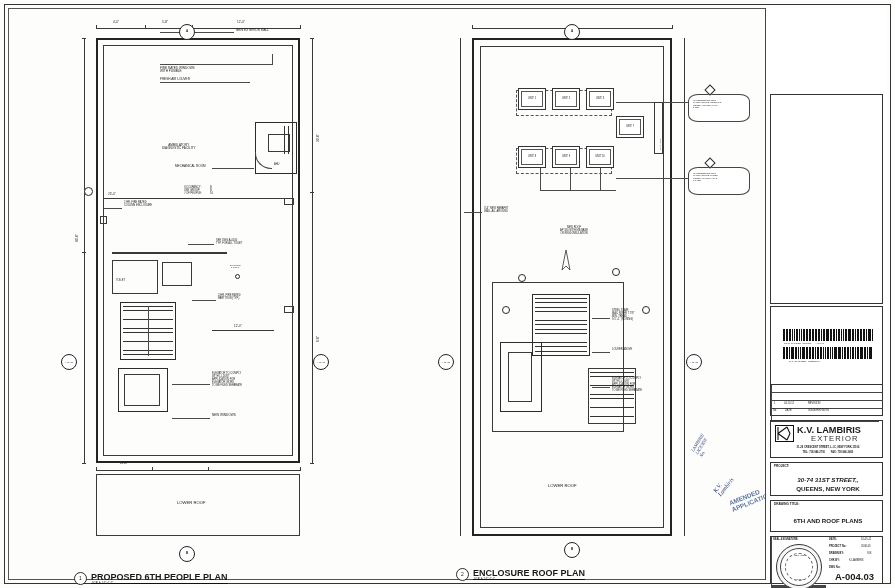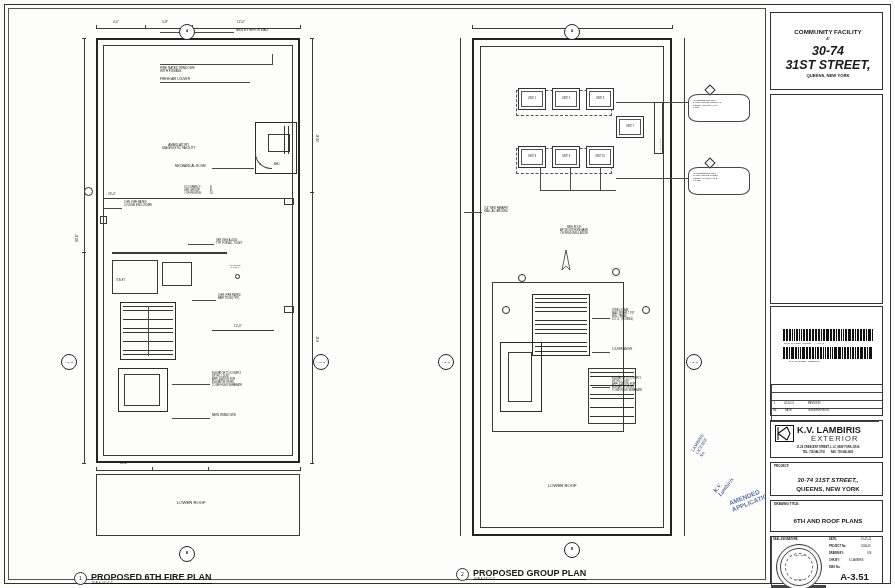--- a/index.html
+++ b/index.html
@@ -261,21 +261,21 @@
     </div>
     <div class="elmark" style="left:167px;top:534px;">
       <span class="txt t3 b" style="position:relative;">B</span>
     </div>
     <div class="bub" style="left:72px;top:175px;width:9px;height:9px;"></div>
 
     <div class="abs" style="left:62px;top:560px;">
       <div class="bub" style="left:0px;top:0px;width:13px;height:13px;">
         <span class="txt t5" style="position:relative;">1</span>
       </div>
-      <div class="txt t9 b uline" style="left:17px;top:0px;padding-bottom:1px;">PROPOSED 6TH FIRE PLAN</div>
+      <div class="txt t9 b uline" style="left:17px;top:0px;padding-bottom:1px;">PROPOSED 6TH PEOPLE PLAN</div>
       <div class="txt t25" style="left:18px;top:11px;">SCALE: 1/4"=1'-0"</div>
     </div>
   </div>
 
   <div class="abs" style="left:440px;top:12px;width:320px;height:560px;">
 
     <div class="bldg wall-thick" style="left:32px;top:26px;width:200px;height:498px;"></div>
     <div class="bldg wall-thin" style="left:40px;top:34px;width:184px;height:482px;"></div>
 
     <div class="dim" style="left:32px;top:16px;width:200px;"></div>
@@ -399,44 +399,37 @@
     <div class="abs north" style="left:118px;top:238px;">
       <svg width="16" height="26" viewBox="0 0 16 26">
         <path d="M8 0 L12 20 L8 16 L4 20 Z" fill="none" stroke="#333" stroke-width=".8"></path>
       </svg>
     </div>
 
     <div class="abs" style="left:16px;top:556px;">
       <div class="bub" style="left:0px;top:0px;width:13px;height:13px;">
         <span class="txt t5" style="position:relative;">2</span>
       </div>
-      <div class="txt t9 b uline" style="left:17px;top:0px;padding-bottom:1px;">PROPOSED GROUP PLAN</div>
+      <div class="txt t9 b uline" style="left:17px;top:0px;padding-bottom:1px;">ENCLOSURE ROOF PLAN</div>
       <div class="txt t25" style="left:18px;top:11px;">SCALE: 1/4"=1'-0"</div>
     </div>
   </div>
 
   <div class="abs" style="left:690px;top:450px;">
     <div class="sig" style="left:0px;top:0px;font-size:4.6px;
                 transform:rotate(-58deg);transform-origin:left top;">LAMBIRIS LICENSE No.</div>
     <div class="sig" style="left:22px;top:40px;font-size:6px;
                 transform:rotate(-52deg);transform-origin:left top;">K.V. Lambiris</div>
     <div class="stamp" style="left:38px;top:50px;font-size:6.4px;line-height:1.15;white-space:pre;
                 transform:rotate(-22deg);transform-origin:left top;">AMENDED
 APPLICATION</div>
   </div>
 
   <div class="tb">
 
-    <div class="tbbox" style="top:4px;height:78px;">
-      <div class="txt t6 b ctr" style="left:0;right:0;top:16px;width:114px;">COMMUNITY FACILITY</div>
-      <div class="txt t3 ctr" style="left:0;right:0;top:25px;width:114px;">AT</div>
-      <div class="txt b it ctr" style="left:0;right:0;top:31px;width:114px;font-size:12.5px;">30-74</div>
-      <div class="txt b it ctr" style="left:0;right:0;top:45px;width:114px;font-size:12.5px;">31ST STREET,</div>
-      <div class="txt t4 b ctr" style="left:0;right:0;top:61px;width:114px;">QUEENS, NEW YORK</div>
-    </div>
 
     <div class="tbbox" style="top:86px;height:210px;"></div>
 
     <div class="tbbox" style="top:298px;height:92px;">
       <div class="barcode" style="left:12px;top:22px;width:90px;height:12px;">
           <i style="width:1.60px;margin-right:0.50px"></i>
           <i style="width:0.50px;margin-right:1.10px"></i>
           <i style="width:1.05px;margin-right:1.10px"></i>
           <i style="width:0.50px;margin-right:1.10px"></i>
           <i style="width:1.60px;margin-right:1.10px"></i>
@@ -614,16 +607,16 @@
       <div class="txt t25 b" style="left:58px;top:9px;">PROJECT No:</div>
       <div class="txt t25" style="left:90px;top:9px;">2008-03</div>
 
       <div class="txt t25 b" style="left:58px;top:16px;">DRAWN BY:</div>
       <div class="txt t25" style="left:96px;top:16px;">S.R.</div>
 
       <div class="txt t25 b" style="left:58px;top:23px;">CHK BY:</div>
       <div class="txt t25" style="left:78px;top:23px;">K.LAMBIRIS</div>
 
       <div class="txt t25 b" style="left:58px;top:30px;">DWG No:</div>
-      <div class="txt b ctr" style="left:56px;top:35px;width:55px;font-size:9.5px;">A-3.51</div>
+      <div class="txt b ctr" style="left:56px;top:35px;width:55px;font-size:9.5px;">A-004.03</div>
     </div>
   </div>
 </div>
 
 </body></html>

